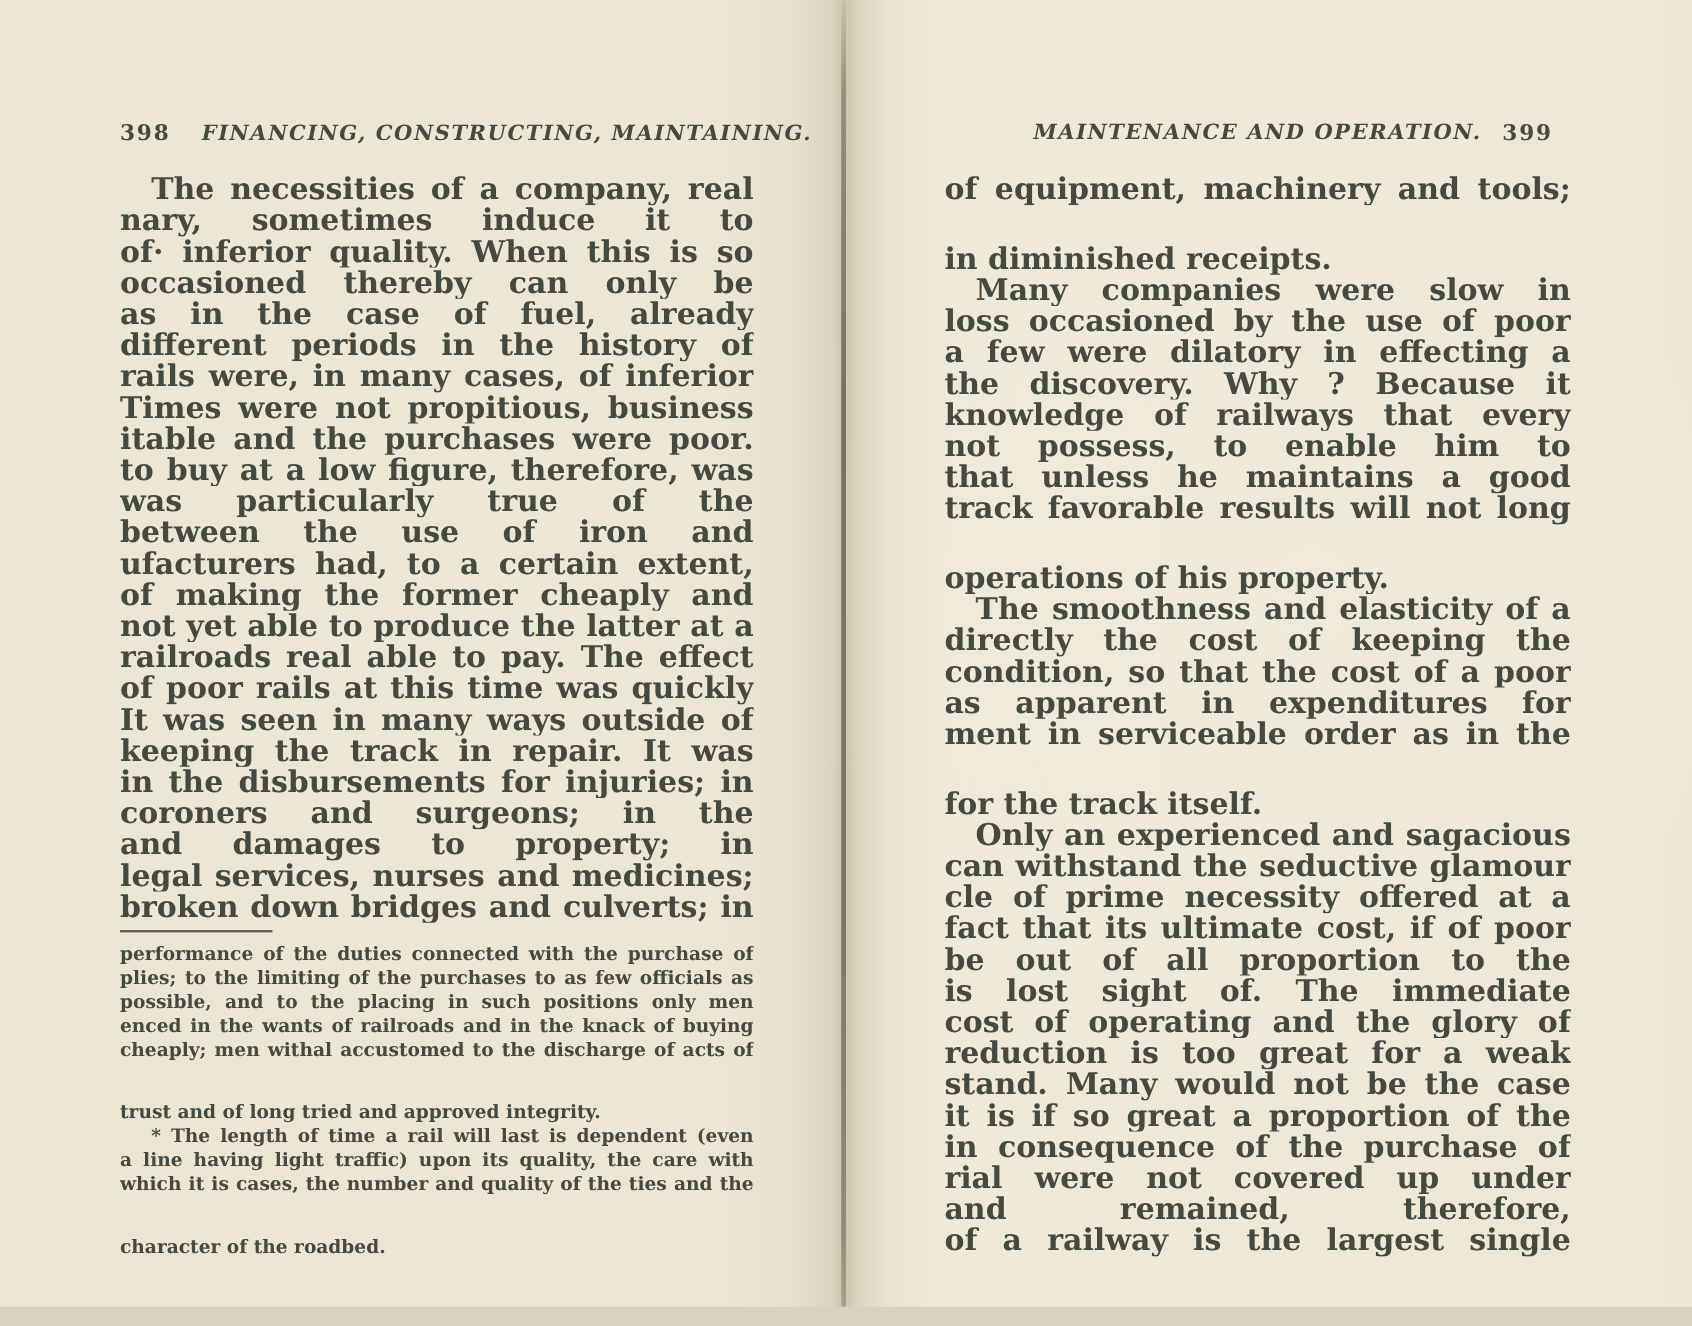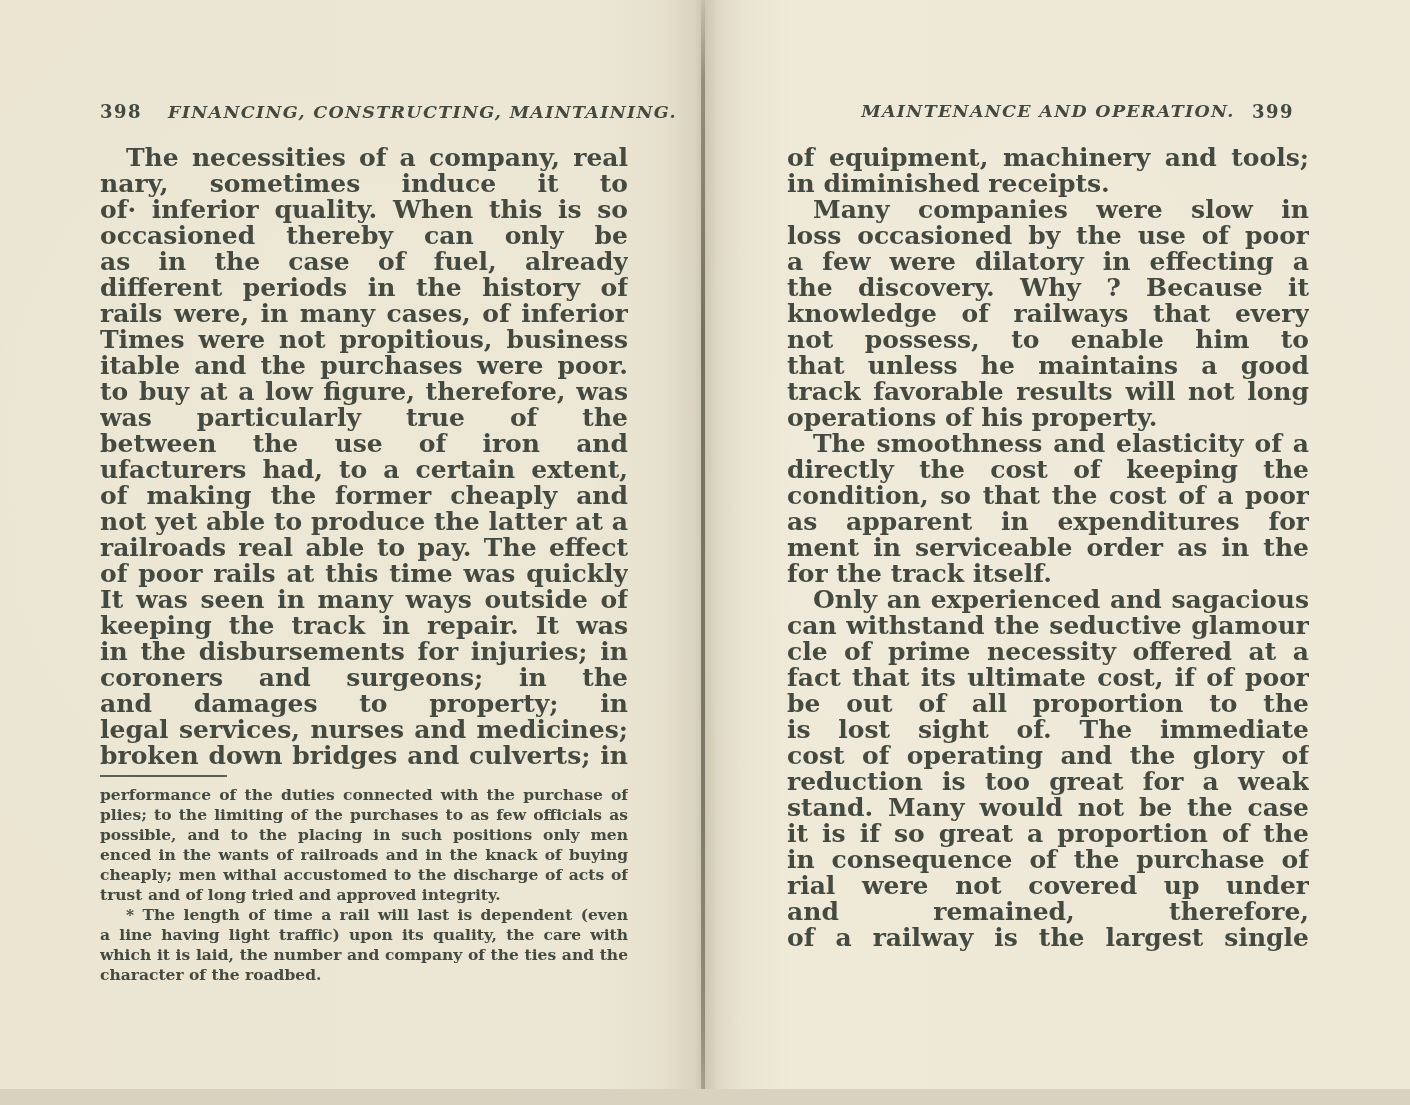--- a/index.html
+++ b/index.html
@@ -51,21 +51,21 @@
   .pheader.lh .pagenum { margin-right:26px; }
   .pheader.rh { left:82px; width:522px; text-align:center; }
   .pheader.rh .pagenum { position:absolute; right:15px; top:0; }
 
   .body-text { position:absolute; font-size:25px; line-height:26px; }
   .body-text.lb { left:100px; top:145px; width:528px; }
   .body-text.rb { left:82px; top:145px; width:522px; }
 
   .tline { text-align:justify; text-align-last:justify; overflow:hidden; max-height:26px; }
   .footnote-text .tline { max-height:20px; }
-  .tline.end { text-align-last:left; }
+  .tline.end { text-align-last:left;margin-top:32px; }
   .tline.ind { text-indent:26px; }
 
   .fn-rule {
     position:absolute; left:100px; top:775px;
     width:127px; height:2px;
     background:#5c6156;
   }
   .footnote-text {
     position:absolute; left:100px; top:785px; width:528px;
     font-size:15.5px; line-height:20px;
@@ -109,21 +109,21 @@
     <div class="fn-rule"></div>
     <div class="footnote-text">
         <div class="tline">performance of the duties connected with the purchase of sup-</div>
         <div class="tline">plies; to the limiting of the purchases to as few officials as</div>
         <div class="tline">possible, and to the placing in such positions only men experi-</div>
         <div class="tline">enced in the wants of railroads and in the knack of buying</div>
         <div class="tline">cheaply; men withal accustomed to the discharge of acts of</div>
         <div class="tline end">trust and of long tried and approved integrity.</div>
         <div class="tline ind">* The length of time a rail will last is dependent (even upon</div>
         <div class="tline">a line having light traffic) upon its quality, the care with</div>
-        <div class="tline">which it is laid, the number and company of the ties and the</div>
+        <div class="tline">which it is cases, the number and quality of the ties and the</div>
         <div class="tline end">character of the roadbed.</div>
       </div>
   </div>
 
   <div class="page right">
     <div class="pheader rh">
       <span class="running">MAINTENANCE AND OPERATION.</span>
       <span class="pagenum">399</span>
     </div>
     <div class="body-text rb">

